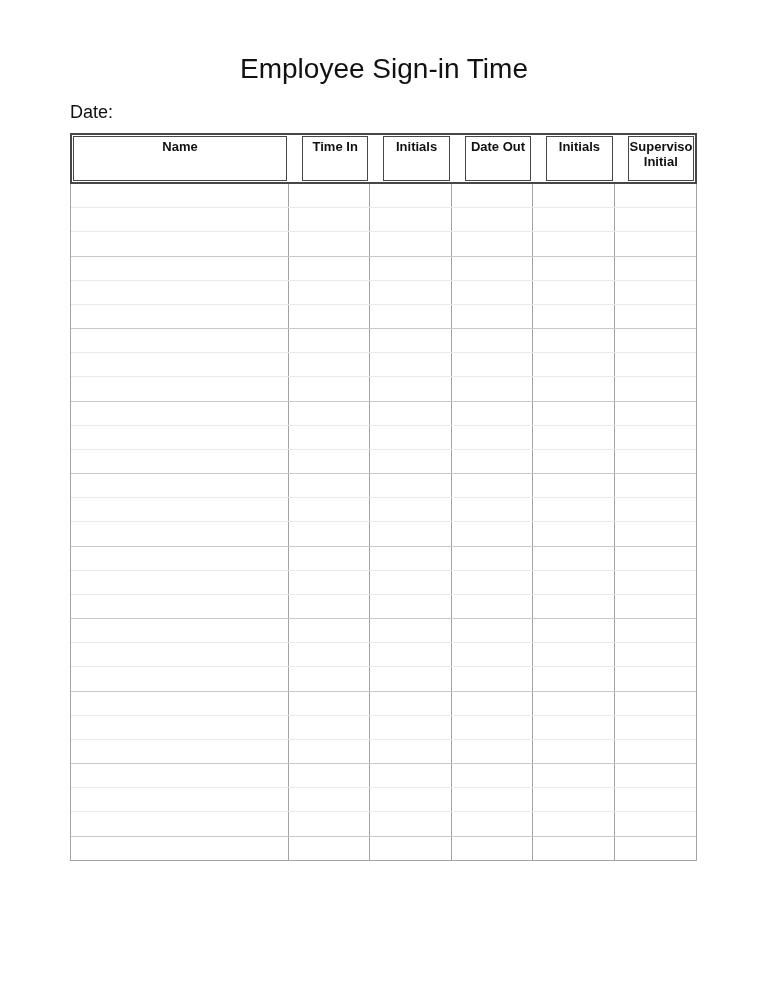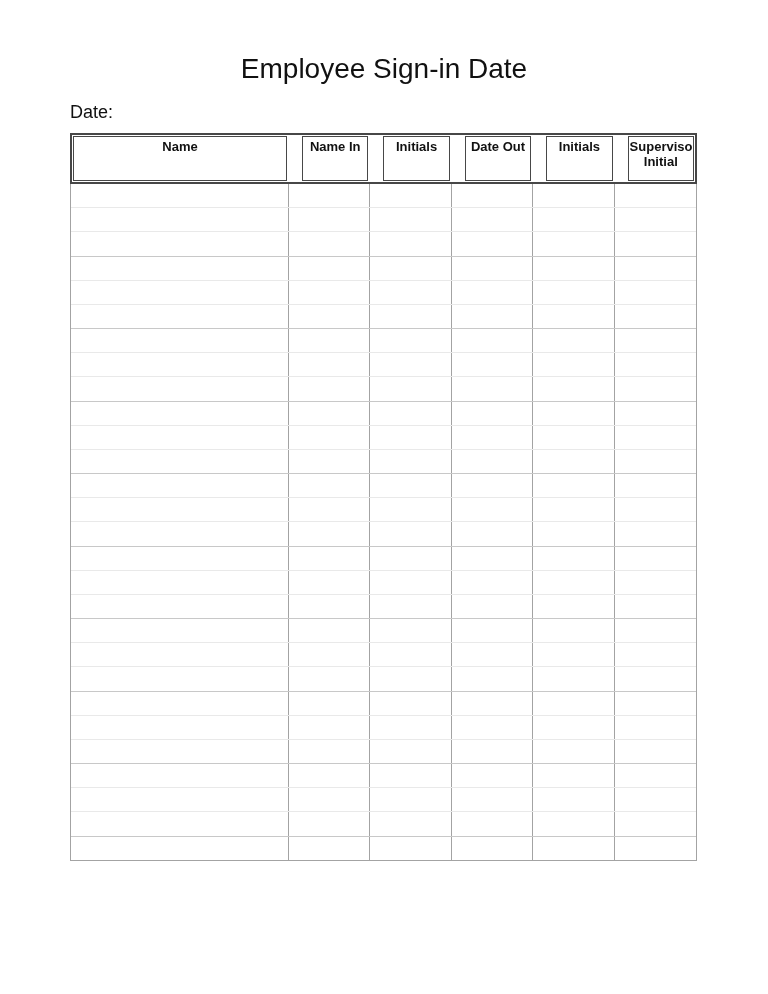--- a/index.html
+++ b/index.html
@@ -68,27 +68,27 @@
     border-bottom: 1px solid var(--row-line, #e9e9e9);
   }
   .tr:nth-child(3n) { border-bottom-color: var(--row-line-dark, #c8c8c8); }
   .tr:last-child { border-bottom: none; }
   .td { border-right: 1px solid var(--grid-border, #a3a3a3); }
   .td:last-child { border-right: none; }
 </style>
 </head>
 <body>
 
-<div class="title">Employee Sign-in Date</div>
+<div class="title">Employee Sign-in Time</div>
 <div class="date-label">Date:</div>
 
 <div class="sheet">
   <div class="thead" id="thead">
       <div class="th">Name</div>
-      <div class="th">Name In</div>
+      <div class="th">Time In</div>
       <div class="th">Initials</div>
       <div class="th">Date Out</div>
       <div class="th">Initials</div>
       <div class="th">Supervisor Initial</div>
     </div>
   <div class="tbody" id="tbody">
       <div class="tr">
         <div class="td"></div>
         <div class="td"></div>
         <div class="td"></div>

